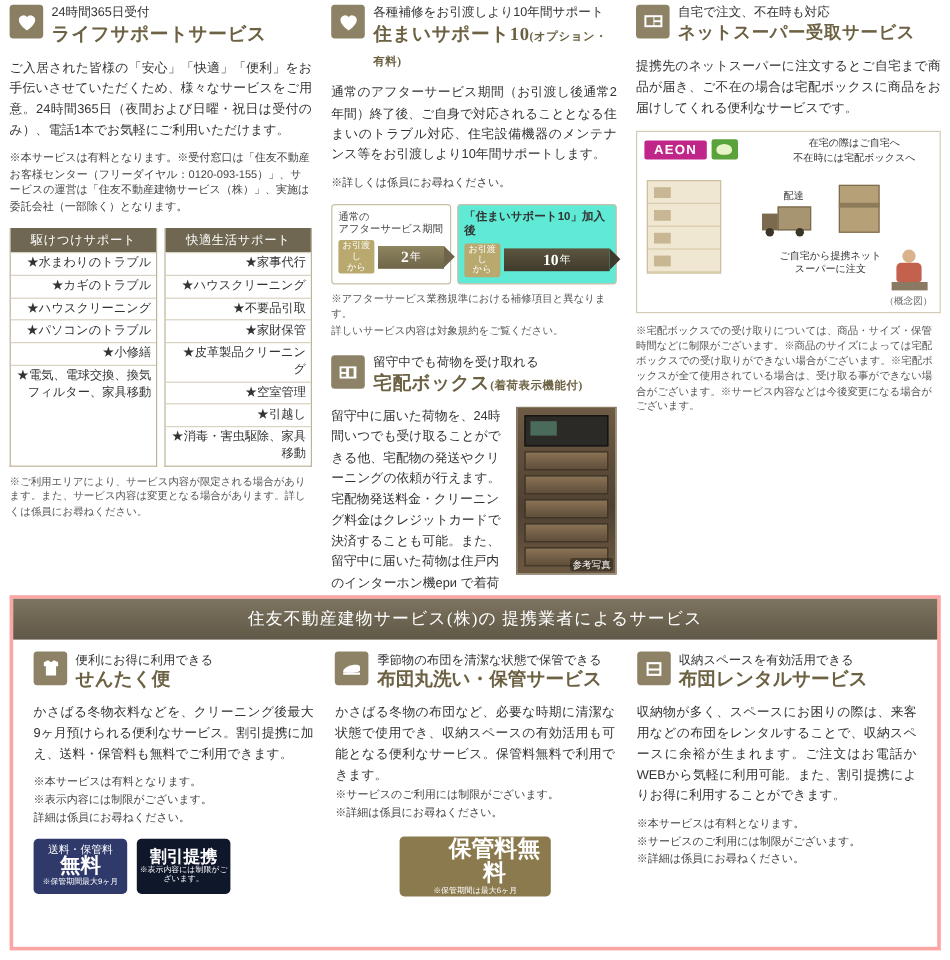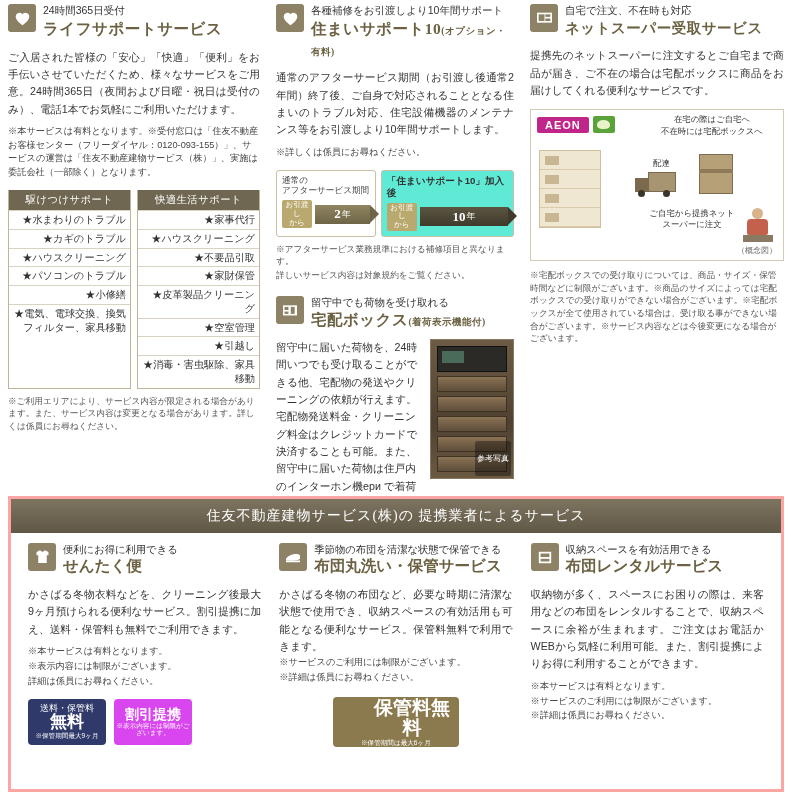--- a/index.html
+++ b/index.html
@@ -127,21 +127,21 @@
     position: absolute; left: 6px; right: 6px; top: 6px; height: 26px;
     background: #2b2a26; border: 1px solid #111;
   }
   .locker .panel i {
     position: absolute; left: 4px; top: 4px; width: 22px; height: 12px;
     background: #4a6b5a; display: block;
   }
   .photo-cap {
     position: absolute; right: 2px; bottom: 2px;
     font-size: 8px; color: #fff; background: rgba(0,0,0,.35);
-    padding: 12px 2px; border-radius: 2px;
+    padding: 0 2px; border-radius: 2px;
   }
 
   
   .diagram {
     margin-top: 10px; border: 1px solid #d2cbb6; background: #fff;
     padding: 6px 6px 8px; position: relative; height: 152px;
   }
   .aeon-logos { display: flex; gap: 4px; align-items: center; }
   .logo-aeon {
     background: #c0268a; color: #fff; font-weight: bold;
@@ -199,33 +199,33 @@
     border: 3px solid #fca5a5; background: #fff;
   }
   .bottom-head {
     height: 34px; background: linear-gradient(#7d7460,#5f5846);
     color: #fff; display: flex; align-items: center; justify-content: center;
     font-family: "Liberation Serif", serif; font-size: 14px; letter-spacing: 1px;
   }
   .bottom-cols { display: flex; padding: 10px 8px 0; }
   .bcol { width: 33.33%; padding: 0 9px; position: relative; }
   .bcol + .bcol { border-left: 0; }
-  .b-title { font-family: Liberation Mono, monospace; font-size: 15.5px; font-weight: bold; color: #6c6243; line-height: 1.3; }
+  .b-title { font-family: Liberation Sans, sans-serif; font-size: 15.5px; font-weight: bold; color: #6c6243; line-height: 1.3; }
   .b-sub { font-size: 10.3px; color: #333; }
   .badges { display: flex; gap: 8px; margin-top: 10px; }
   .badge {
     width: 78px; height: 46px; border-radius: 4px; color: #fff;
     display: flex; flex-direction: column; align-items: center; justify-content: center;
     line-height: 1.1; text-align: center;
   }
   .badge .b1 { font-size: 9px; text-align: right; }
   .badge .b2 { font-size: 17px; font-weight: bold; font-family: "Liberation Serif", serif; }
   .badge .b3 { font-size: 6.6px; }
   .badge.navy { background: #2f3a6b; }
-  .badge.brown { background: #d946ef; }
+  .badge.brown { background: #0f172a; }
   .badge.brown .b2 { font-size: 14px; }
   .badge.wide { width: 126px; height: 50px; background: #8b7a4e; }
   .badge.wide .b2 { font-size: 19px; margin-left: 32px; }
   .center-badge { display: flex; justify-content: center; margin-top: 12px; }
 </style>
 </head>
 <body>
 
 <div class="page">
 

